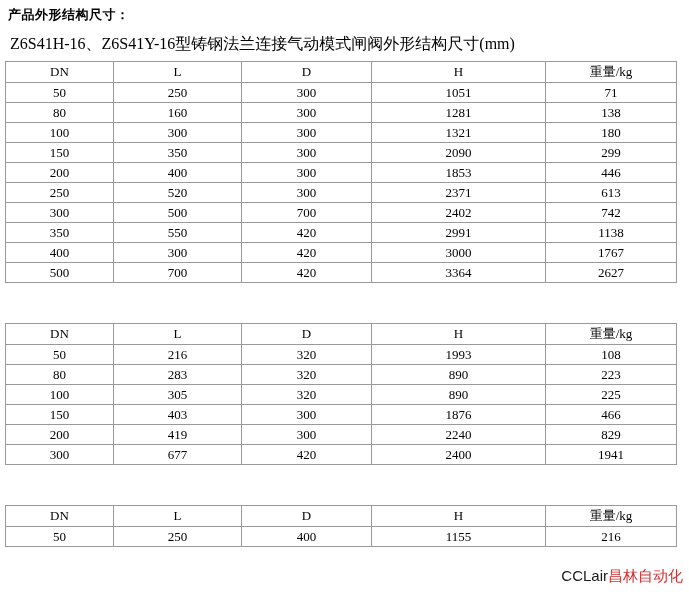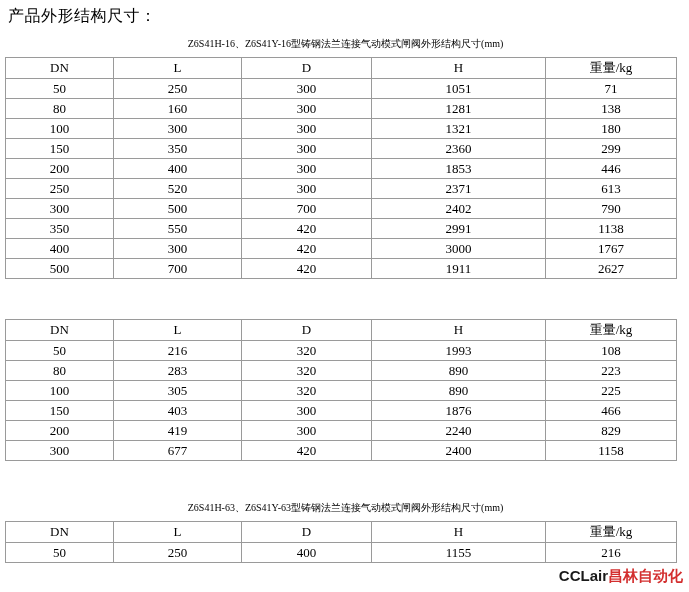--- a/index.html
+++ b/index.html
@@ -10,31 +10,30 @@
   body {
     width: 689px;
     height: 592px;
     font-family: "Liberation Serif", "DejaVu Serif", serif;
     color: #000000;
     position: relative;
     overflow: hidden;
   }
   .page-title {
     font-family: "Liberation Sans", "DejaVu Sans", sans-serif;
-    font-weight: normal;
-    font-size: 16px;
+    font-weight: bold;
+    font-size: 13px;
     margin: 6px 0 0 8px;
     letter-spacing: 0.5px;
   }
   .section {
     margin-top: 10px;
   }
   .table-caption {
-    text-align: center;
-    font-size: 10px;
+    font-size: 16px;
     font-family: "Liberation Serif", "DejaVu Serif", serif;
     margin: 0 8px 6px 0;
     padding-left: 10px;
   }
   table.spec {
     border-collapse: collapse;
     width: 671px;
     margin: 0 auto 0 5px;
     table-layout: fixed;
   }
@@ -60,21 +59,21 @@
 
   .spacer-1 { height: 30px; }
   .spacer-2 { height: 30px; }
 
   .watermark {
     position: absolute;
     right: 6px;
     bottom: 6px;
     font-family: "Liberation Sans", "DejaVu Sans", sans-serif;
     font-size: 15px;
-    font-weight: bold;
+    font-weight: normal;
     color: #d32f2f;
     white-space: nowrap;
   }
   .watermark .cc {
     color: #1a1a1a;
   }
 </style>
 </head>
 <body>
 
@@ -120,21 +119,21 @@
           <td>100</td>
           <td>300</td>
           <td>300</td>
           <td>1321</td>
           <td>180</td>
         </tr>
         <tr>
           <td>150</td>
           <td>350</td>
           <td>300</td>
-          <td>2360</td>
+          <td>2090</td>
           <td>299</td>
         </tr>
         <tr>
           <td>200</td>
           <td>400</td>
           <td>300</td>
           <td>1853</td>
           <td>446</td>
         </tr>
         <tr>
@@ -142,41 +141,41 @@
           <td>520</td>
           <td>300</td>
           <td>2371</td>
           <td>613</td>
         </tr>
         <tr>
           <td>300</td>
           <td>500</td>
           <td>700</td>
           <td>2402</td>
-          <td>790</td>
+          <td>742</td>
         </tr>
         <tr>
           <td>350</td>
           <td>550</td>
           <td>420</td>
           <td>2991</td>
           <td>1138</td>
         </tr>
         <tr>
           <td>400</td>
           <td>300</td>
           <td>420</td>
           <td>3000</td>
           <td>1767</td>
         </tr>
         <tr>
           <td>500</td>
           <td>700</td>
           <td>420</td>
-          <td>1911</td>
+          <td>3364</td>
           <td>2627</td>
         </tr>
       </tbody>
     </table>
   </div>
 
   <div class="spacer-1"></div>
 
   <div class="section">
     <table class="spec">
@@ -230,30 +229,29 @@
           <td>419</td>
           <td>300</td>
           <td>2240</td>
           <td>829</td>
         </tr>
         <tr>
           <td>300</td>
           <td>677</td>
           <td>420</td>
           <td>2400</td>
-          <td>1158</td>
+          <td>1941</td>
         </tr>
       </tbody>
     </table>
   </div>
 
   <div class="spacer-2"></div>
 
   <div class="section">
-    <div class="table-caption">Z6S41H-63、Z6S41Y-63型铸钢法兰连接气动模式闸阀外形结构尺寸(mm)</div>
     <table class="spec">
       <colgroup>
         <col class="col-dn">
           <col class="col-l">
           <col class="col-d">
           <col class="col-h">
           <col class="col-w">
       </colgroup>
       <thead>
         <tr>

